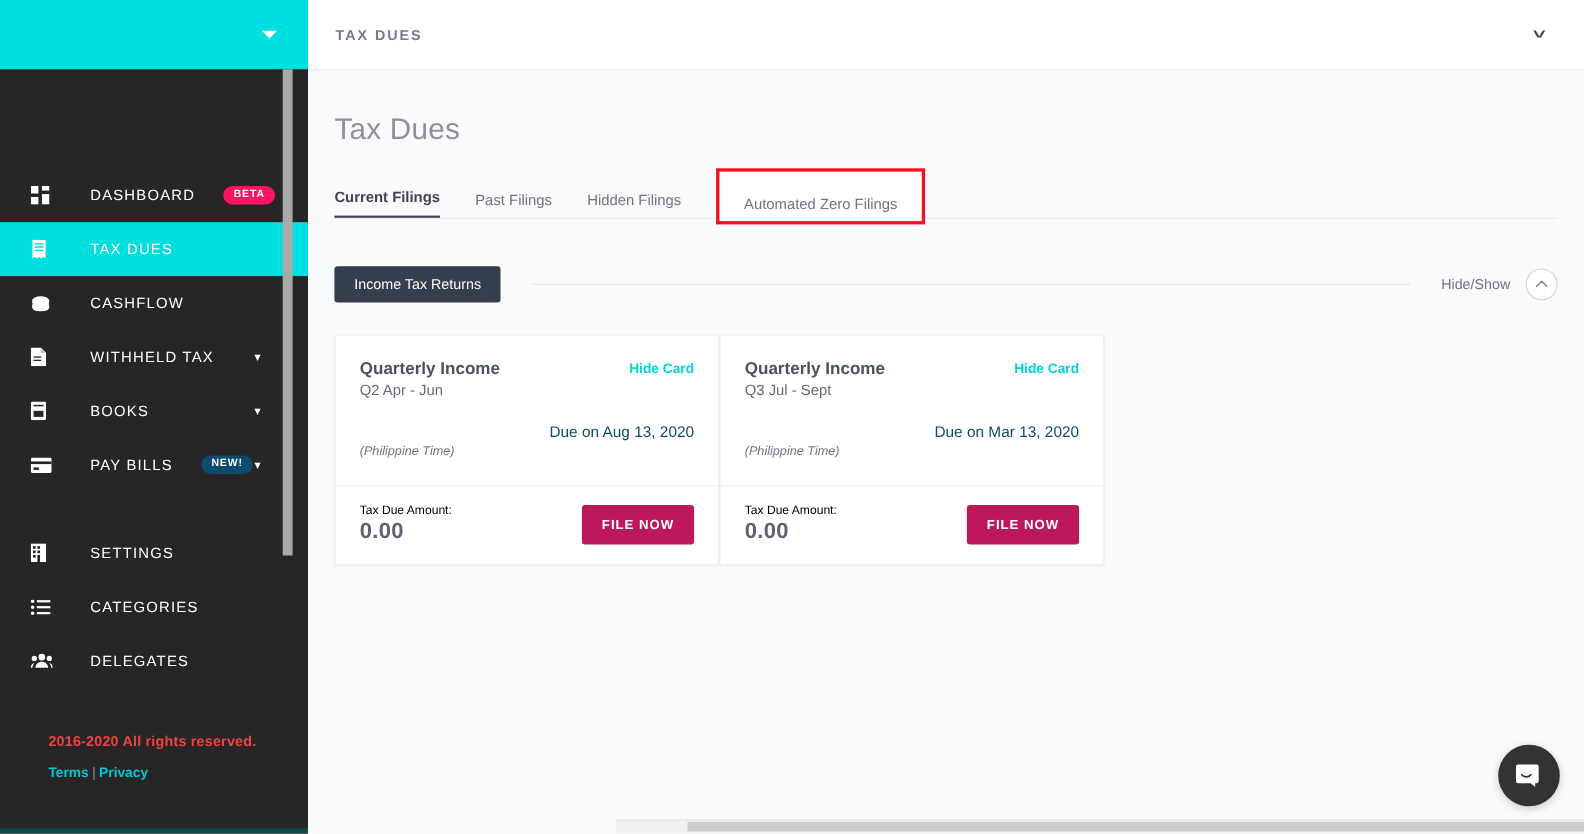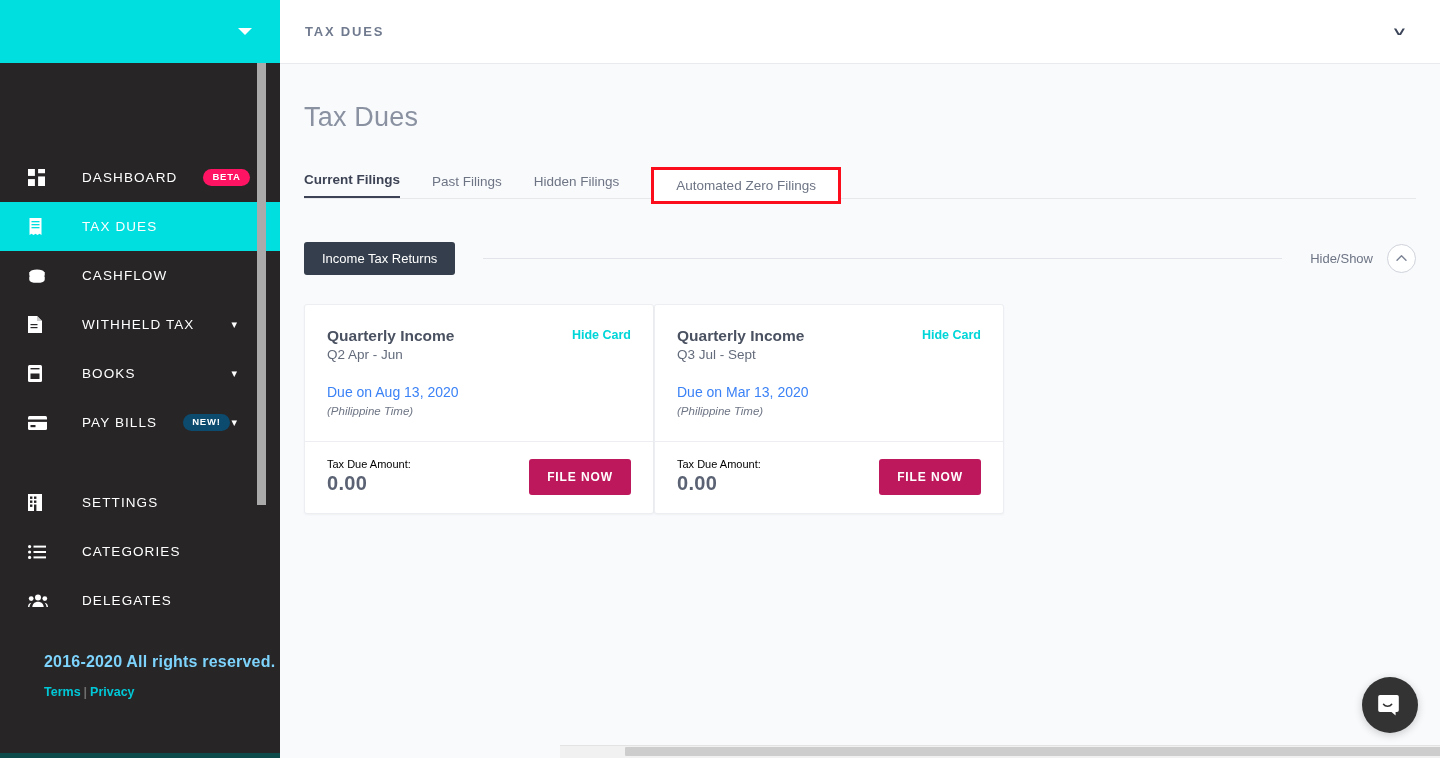--- a/index.html
+++ b/index.html
@@ -85,23 +85,23 @@
   .brand-wrap { padding: 28px 0 0 44px; }
   .brand {
     font-size: 27px;
     font-weight: bold;
     letter-spacing: 1px;
     line-height: 1;
   }
   .brand .w { color: #ffffff; }
   .brand .t { color: #00dfe0; }
   .copyright {
-    margin-top: 0;
-    color: #7dd3fc;
-    font-size: 16px;
+    margin-top: 13px;
+    color: #ef4444;
+    font-size: 13px;
     font-weight: bold;
     letter-spacing: 0.2px;
   }
   .legal {
     margin-top: 14px;
     font-size: 12.5px;
     font-weight: bold;
   }
   .legal a { color: #00c8d7; text-decoration: none; cursor: pointer; }
   .legal .sep { color: #6d6d6d; margin: 0 3px; }
@@ -180,21 +180,21 @@
     white-space: nowrap;
   }
   .tab.active {
     color: #3d4354;
     font-weight: bold;
     border-bottom: 2px solid #3d4354;
   }
   .tab.boxed {
     border: 3px solid #fc0d1b;
     background: #ffffff;
-    padding: 8px 22px 8px 22px;
+    padding: 22px 22px 8px 22px;
     margin-bottom: -6px;
     margin-right: 0;
   }
 
   .section-head {
     margin-top: 43px;
     display: flex;
     align-items: center;
     height: 32px;
   }
@@ -265,21 +265,22 @@
     color: #00d5d8;
     font-size: 12.5px;
     font-weight: bold;
     cursor: pointer;
     white-space: nowrap;
     padding-top: 2px;
   }
   .card-due {
     margin-top: 22px;
     font-size: 14px;
-    color: #3b82f6;
+    color: #0c4a6e;
+    text-align: right;
   }
   .card-tz {
     margin-top: 5px;
     font-size: 11.5px;
     font-style: italic;
     color: #6d7484;
   }
   .card-foot {
     border-top: 1px solid #eceef1;
     padding: 16px 22px 18px 22px;

